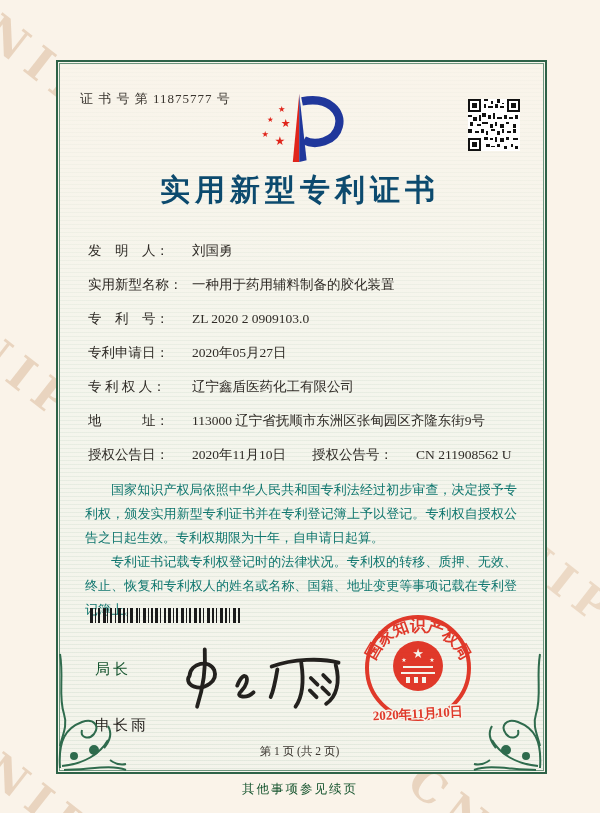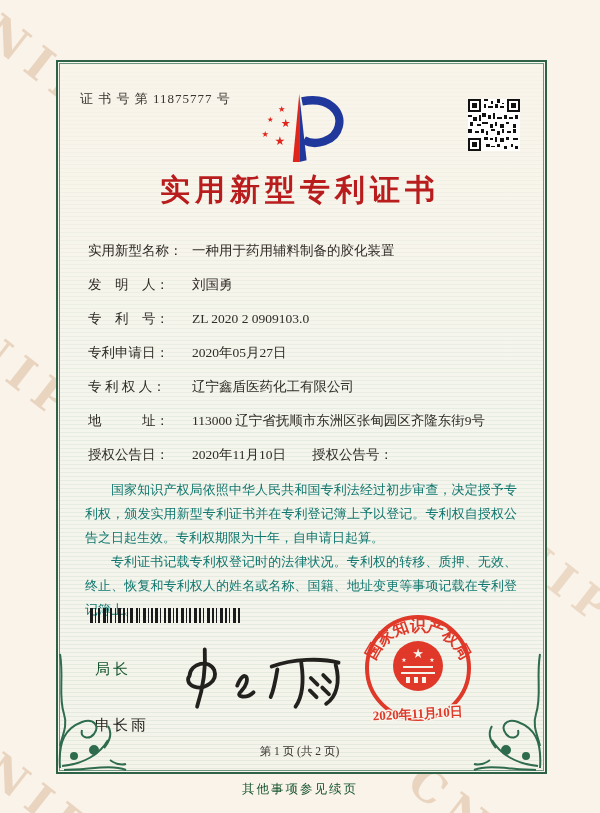--- a/index.html
+++ b/index.html
@@ -22,21 +22,21 @@
   .frame-inner{
     position:absolute;inset:1px;border:1px solid #6d957e;
     background:
       linear-gradient(180deg, rgba(250,244,234,0.85), rgba(241,245,237,0.45) 45%, rgba(233,240,231,0.25)),
       repeating-linear-gradient(180deg, rgba(110,155,125,0.16) 0px, rgba(110,155,125,0.16) 1px, transparent 1px, transparent 4px);
   }
   .abs{position:absolute;}
   .certno{left:80px;top:90px;font-size:13px;letter-spacing:1px;color:#3a352f;}
   .title{
     left:0;top:170px;width:100%;text-align:center;font-size:30px;font-weight:bold;
-    letter-spacing:5px;color:#b91c1c;
+    letter-spacing:5px;color:#0c4a6e;
   }
   .fields{left:88px;top:240px;width:430px;font-size:13.5px;}
   .frow{display:flex;height:21px;line-height:21px;margin-bottom:13px;}
   .flabel{flex:0 0 104px;white-space:nowrap;}
   .fvalue{white-space:nowrap;}
   .grantrow{display:flex;height:21px;line-height:21px;}
   .gval{flex:0 0 120px;}
   .paras{left:85px;top:478px;width:432px;font-size:13px;line-height:1.85;color:#0f766e;}
   .paras p{margin:0;text-indent:2em;text-align:justify;}
   .sig-title{left:95px;top:660px;font-size:15px;letter-spacing:3px;color:#14532d;}
@@ -135,26 +135,26 @@
         <rect x="24" y="25" width="1" height="2"></rect>
         <rect x="26" y="26" width="2" height="2"></rect>
     </g>
   </svg>
 </div>
 
 <div class="abs title">实用新型专利证书</div>
 
 <div class="abs fields">
   <div class="frow">
+    <span class="flabel">发　明　人：</span>
+    <span class="fvalue">刘国勇</span>
+  </div>
+  <div class="frow">
     <span class="flabel">实用新型名称：</span>
     <span class="fvalue">一种用于药用辅料制备的胶化装置</span>
-  </div>
-  <div class="frow">
-    <span class="flabel">发　明　人：</span>
-    <span class="fvalue">刘国勇</span>
   </div>
   <div class="frow">
     <span class="flabel">专　利　号：</span>
     <span class="fvalue">ZL 2020 2 0909103.0</span>
   </div>
   <div class="frow">
     <span class="flabel">专利申请日：</span>
     <span class="fvalue">2020年05月27日</span>
   </div>
   <div class="frow">
@@ -162,20 +162,21 @@
     <span class="fvalue">辽宁鑫盾医药化工有限公司</span>
   </div>
   <div class="frow">
     <span class="flabel">地　　　址：</span>
     <span class="fvalue">113000 辽宁省抚顺市东洲区张甸园区齐隆东街9号</span>
   </div>
   <div class="grantrow">
     <span class="flabel">授权公告日：</span>
     <span class="gval">2020年11月10日</span>
     <span class="flabel">授权公告号：</span>
+    <span>CN 211908562 U</span>
   </div>
 </div>
 
 <div class="abs paras">
   <p>国家知识产权局依照中华人民共和国专利法经过初步审查，决定授予专利权，颁发实用新型专利证书并在专利登记簿上予以登记。专利权自授权公告之日起生效。专利权期限为十年，自申请日起算。</p>
   <p>专利证书记载专利权登记时的法律状况。专利权的转移、质押、无效、终止、恢复和专利权人的姓名或名称、国籍、地址变更等事项记载在专利登记簿上。</p>
 </div>
 
 <div class="abs" style="left:90px;top:608px;">
   <svg width="152" height="15" viewBox="0 0 152 15">

